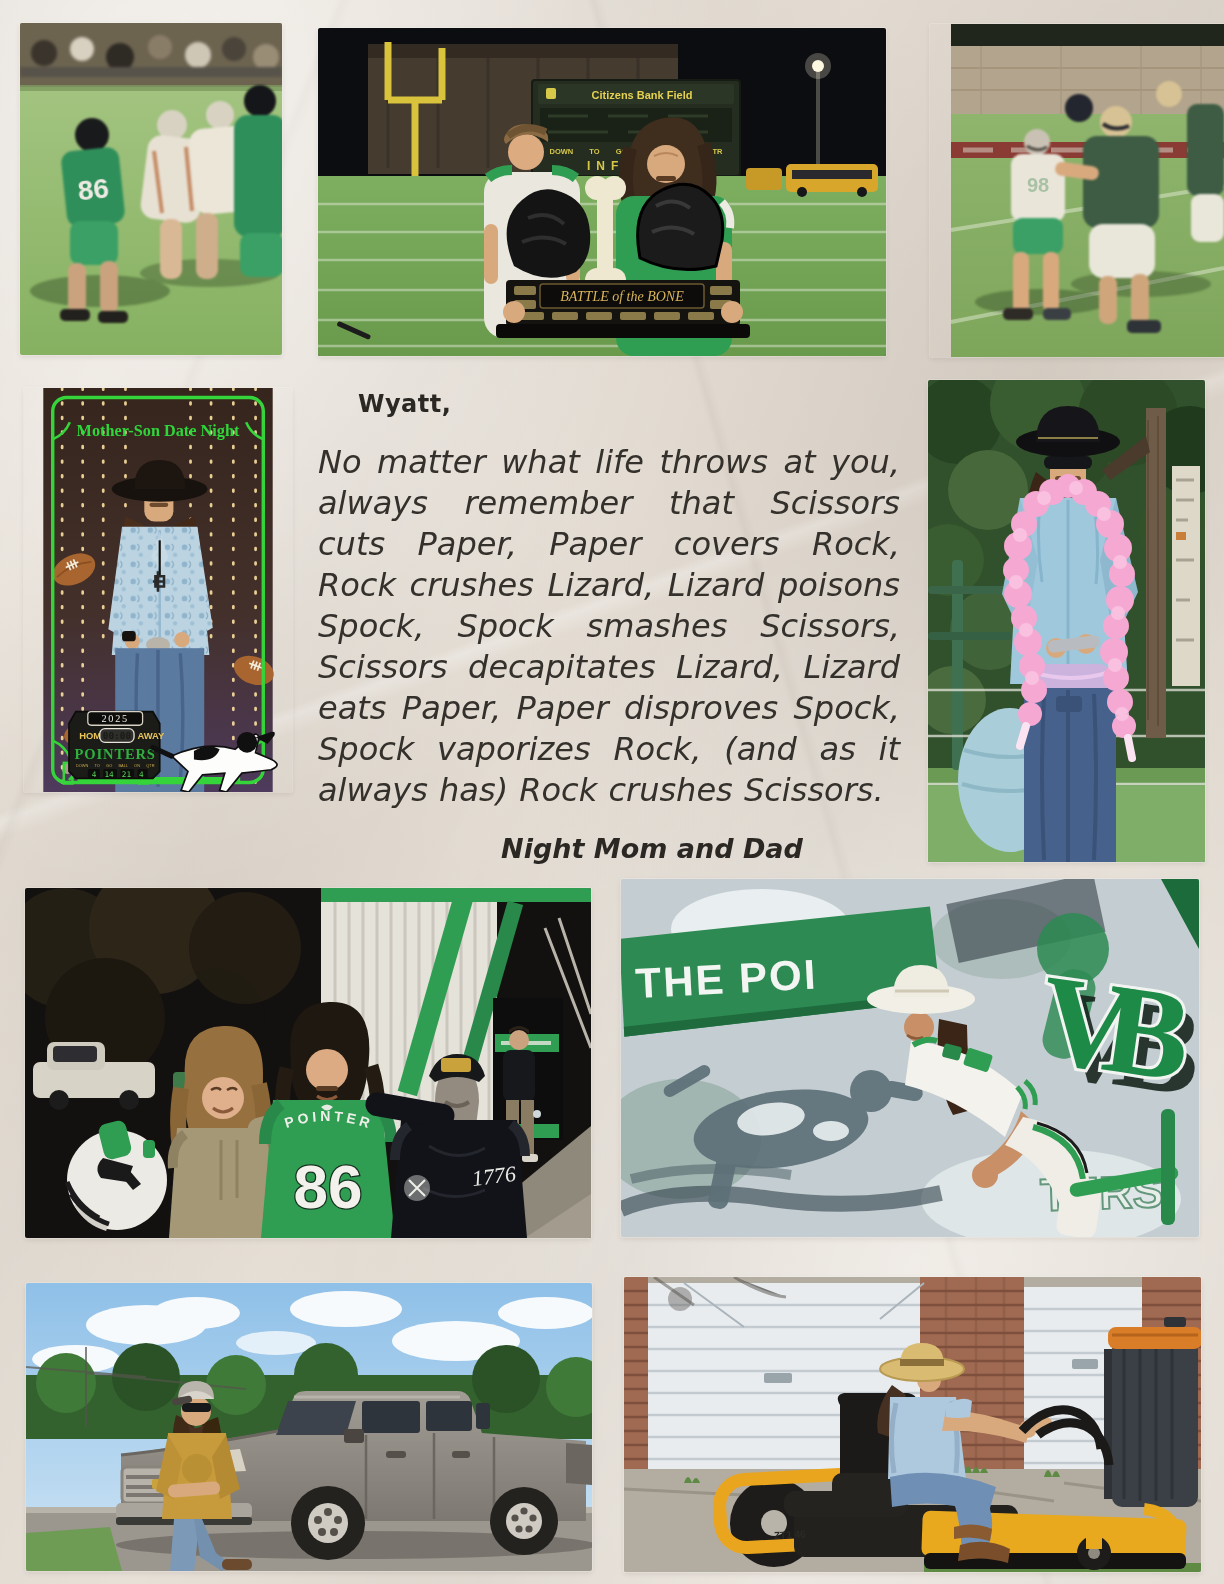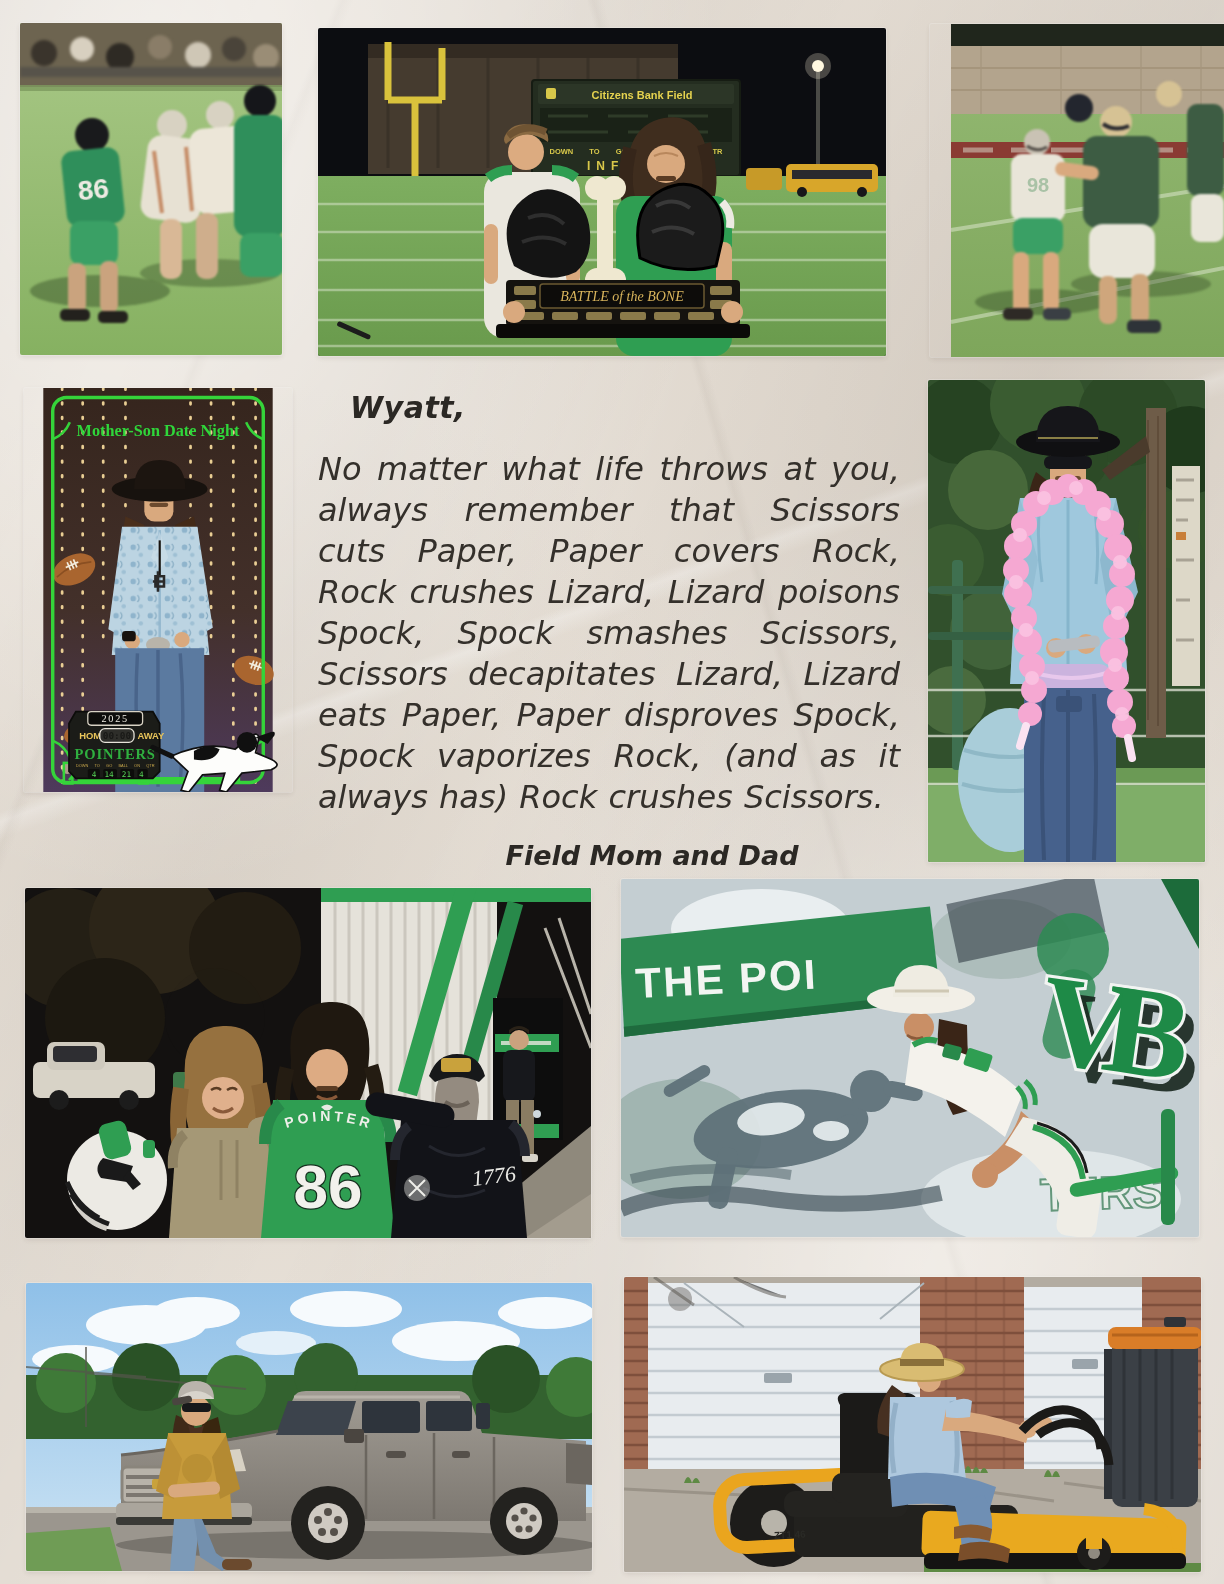--- a/index.html
+++ b/index.html
@@ -13,21 +13,21 @@
       radial-gradient(ellipse at 75% 80%, rgba(255,255,255,.40), transparent 45%),
       linear-gradient(112deg, transparent 18%, rgba(90,80,66,.05) 18.4%, transparent 19%),
       linear-gradient(74deg, transparent 62%, rgba(90,80,66,.06) 62.4%, transparent 63%),
       linear-gradient(160deg, transparent 40%, rgba(255,255,255,.35) 40.5%, transparent 41.4%),
       linear-gradient(115deg, rgba(0,0,0,.035), transparent 14%, rgba(0,0,0,.03) 30%, transparent 44%, rgba(0,0,0,.045) 62%, transparent 78%, rgba(0,0,0,.03) 93%);
     font-family:"DejaVu Sans", sans-serif;
   }
   .photo{position:absolute;overflow:hidden;border-radius:2px;box-shadow:0 0 0 1px rgba(255,255,255,.25), 0 2px 5px rgba(70,60,48,.12);}
   .photo svg{display:block;width:100%;height:100%;}
   .msg{position:absolute;left:318px;top:390px;width:582px;color:#34302b;}
-  .msg .salutation{font-weight:bold;font-style:italic;font-size:30px;letter-spacing:.5px;margin:0 0 24px 32px;color:#2b2824;}
+  .msg .salutation{font-weight:bold;font-size:24px;letter-spacing:.5px;margin:0 0 24px 40px;color:#2b2824;}
   .msg .body{font-style:italic;font-size:32px;line-height:41px;text-align:justify;margin:0;word-spacing:1px;}
   .msg .signature{font-weight:bold;font-style:italic;font-size:27px;text-align:center;padding-left:86px;margin-top:22px;color:#2b2824;}
   text{font-family:"Liberation Sans", sans-serif;}
   .serif{font-family:"Liberation Serif", serif;}
   .mono{font-family:"DejaVu Sans Mono", monospace;}
 </style>
 </head>
 <body>
 
 <div class="page">
@@ -332,21 +332,21 @@
         <path d="M248 408 l18 -6 q6 -2 4 4 l-8 10z" fill="#101010"></path>
         <path d="M176 424 q16 -10 30 -2 q-6 16 -30 12z" fill="#101010"></path>
         <path d="M150 430 l-22 -10" stroke="#101010" stroke-width="6" stroke-linecap="round"></path>
       </g>
     </svg>
   </div>
 
   <div class="msg">
     <div class="salutation">Wyatt,</div>
     <p class="body">No matter what life throws at you, always remember that Scissors cuts Paper, Paper covers Rock, Rock crushes Lizard, Lizard poisons Spock, Spock smashes Scissors, Scissors decapitates Lizard, Lizard eats Paper, Paper disproves Spock, Spock vaporizes Rock, (and as it always has) Rock crushes Scissors.</p>
-    <div class="signature">Field Mom and Dad</div>
+    <div class="signature">Night Mom and Dad</div>
   </div>
 
   <div class="photo" style="left:928px;top:380px;width:277px;height:482px" aria-label="Young man in black cowboy hat and sunglasses wearing a pink feather boa over a blue shirt, standing at a pasture fence">
     <svg viewBox="0 0 277 482">
       <rect width="277" height="482" fill="#31502c"></rect>
       <g>
         <circle cx="30" cy="40" r="44" fill="#264322"></circle>
           <circle cx="110" cy="24" r="48" fill="#3a5c31"></circle>
         <circle cx="200" cy="36" r="50" fill="#2c4a26"></circle>
           <circle cx="262" cy="70" r="44" fill="#1f3a1c"></circle>

